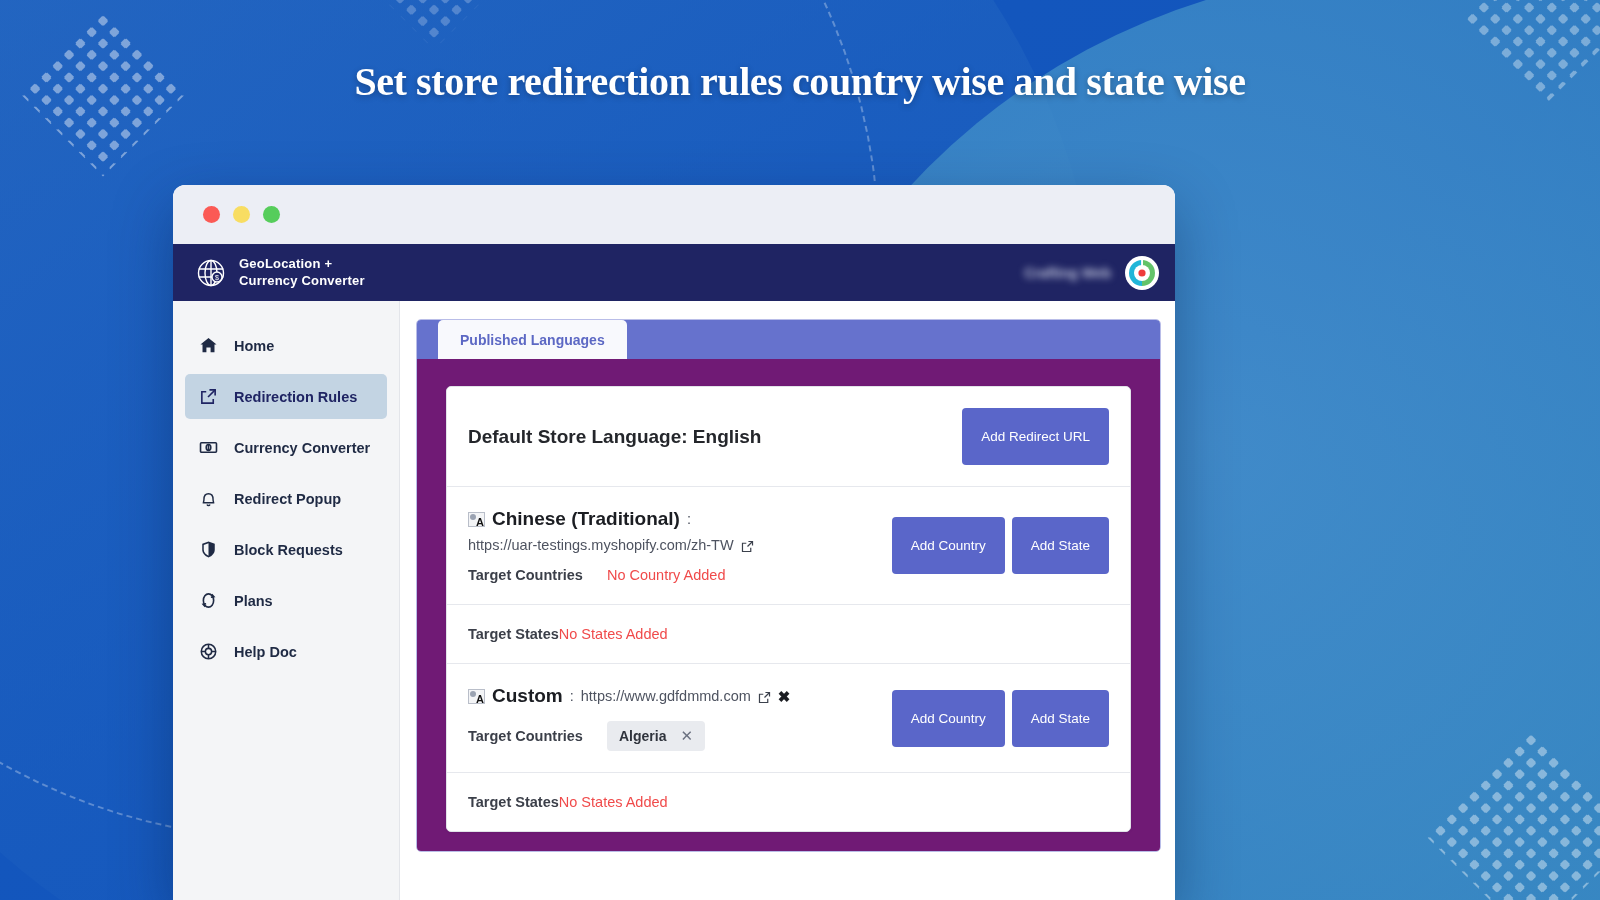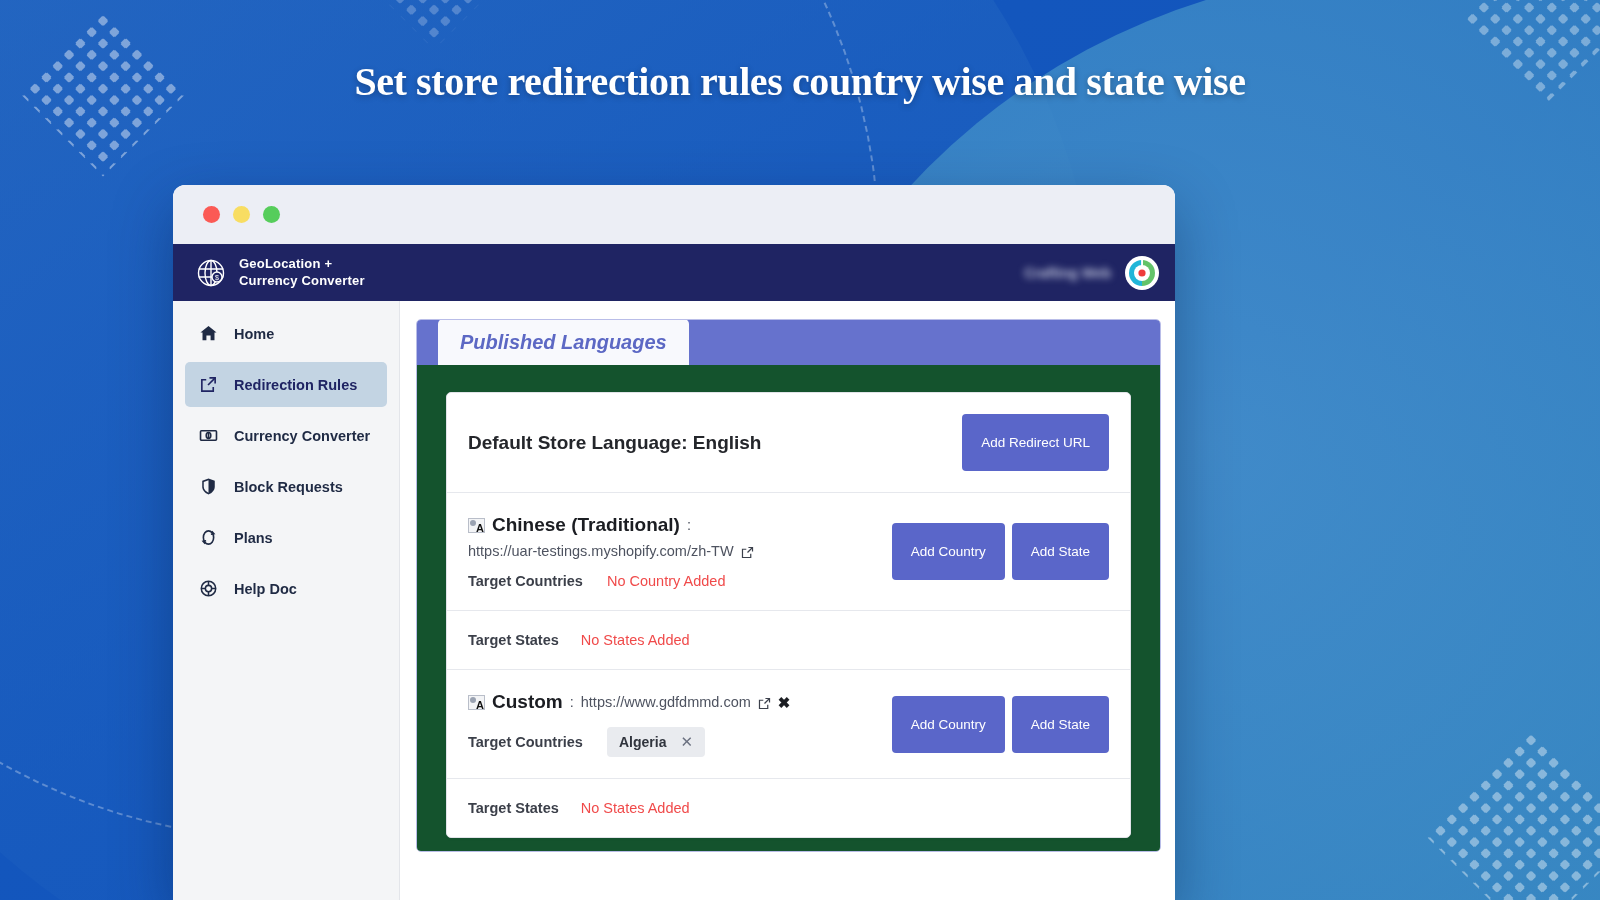--- a/index.html
+++ b/index.html
@@ -91,21 +91,21 @@
   .avatar-ring {
     width:34px; height:34px; border-radius:50%;
     background:#fff; display:flex; align-items:center; justify-content:center;
   }
 
   
   .app-body { display:flex; height:599px; }
   .sidebar {
     width:227px; background:#f4f5f7;
     border-right:1px solid #e3e5ea;
-    padding-top:10px; flex:none;
+    padding-top:22px; flex:none;
   }
   .nav-item {
     display:flex; align-items:center; gap:16px;
     height:45px; margin:0 12px 6px 12px; padding:0 14px;
     border-radius:5px;
     color:#1f2a44; font-size:14.5px; font-weight:700;
     cursor:pointer;
   }
   .nav-item.active { background:#c3d4e3; color:#1f2463; }
   .nav-ico { width:19px; height:19px; flex:none; display:block; }
@@ -118,26 +118,25 @@
     height:533px;
     display:flex; flex-direction:column;
     overflow:hidden;
   }
   .tabbar {
     background:#6672cd; height:45px;
     display:flex; align-items:flex-end; padding-left:21px;
   }
   .tab {
     background:#f8f9fd; color:#5c68c4;
-    font-size:20px; font-weight:700;
+    font-size:14px; font-weight:700;
     padding:12px 22px 11px; border-radius:5px 5px 0 0;
     cursor:pointer;
-    font-style:italic;
-  }
-  .panel-inner { flex:1; padding:27px 29px; background:#14532d; }
+  }
+  .panel-inner { flex:1; padding:27px 29px; background:#701a75; }
 
   .card {
     border:1px solid #e1e3e8; border-radius:5px;
     background:#fff;
     box-shadow:0 1px 3px rgba(20,30,60,.07);
     overflow:hidden;
   }
   .card-row { padding:21px 21px; border-bottom:1px solid #e6e8ed; }
   .card-row:last-child { border-bottom:none; }
   .row-flex { display:flex; align-items:center; justify-content:space-between; gap:16px; }
@@ -176,21 +175,21 @@
   .target-label { font-size:14.5px; font-weight:700; color:#3b3f49; }
   .muted-none { font-size:14.5px; color:#f04a4a; }
   .chip {
     display:inline-flex; align-items:center; gap:14px;
     background:#e9ebef; border-radius:4px;
     padding:6px 12px;
     font-size:14px; font-weight:700; color:#30343d;
   }
   .chip-x { color:#6b7180; font-weight:400; font-size:15px; cursor:pointer; }
 
-  .states-row { display:flex; align-items:center; gap:22px; }
+  .states-row { display:flex; align-items:center; }
 </style>
 </head>
 <body>
 
 <div class="bg">
   <div class="bg-base"></div>
   <div class="arc-lg"></div>
   <div class="arc-dashed"></div>
   <div class="arc-right"></div>
   <div class="diamond-grid dg-1"></div>
@@ -266,20 +265,29 @@
         <span class="nav-ico">
           <svg viewBox="0 0 20 20" width="19" height="19" fill="none" stroke="#1f2a44" stroke-width="1.7">
             <rect x="1.6" y="5" width="16.8" height="10" rx="1"></rect>
             <ellipse cx="10" cy="10" rx="2.4" ry="3.1"></ellipse>
             <path d="M10 7v6"></path>
           </svg>
         </span>
         <span>Currency Converter</span>
       </div>
 
+      <div class="nav-item">
+        <span class="nav-ico">
+          <svg viewBox="0 0 20 20" width="19" height="19" fill="none" stroke="#1f2a44" stroke-width="1.5">
+            <path d="M4.6 14.4c0-1 .6-1.3.6-3.4 0-3 1-6 4.8-6s4.8 3 4.8 6c0 2.1.6 2.4.6 3.4z"></path>
+            <path d="M8.4 16.2a1.7 1.7 0 0 0 3.2 0"></path>
+          </svg>
+        </span>
+        <span>Redirect Popup</span>
+      </div>
 
       <div class="nav-item">
         <span class="nav-ico">
           <svg viewBox="0 0 20 20" width="19" height="19" fill="#1f2a44">
             <path d="M10 1.6 3.4 4v6.1c0 4 2.7 6.9 6.6 8.3 3.9-1.4 6.6-4.3 6.6-8.3V4z"></path>
             <path d="M10 3.4v13.1c-3-1.2-5-3.5-5-6.4V5.2z" fill="#f4f5f7"></path>
           </svg>
         </span>
         <span>Block Requests</span>
       </div>

